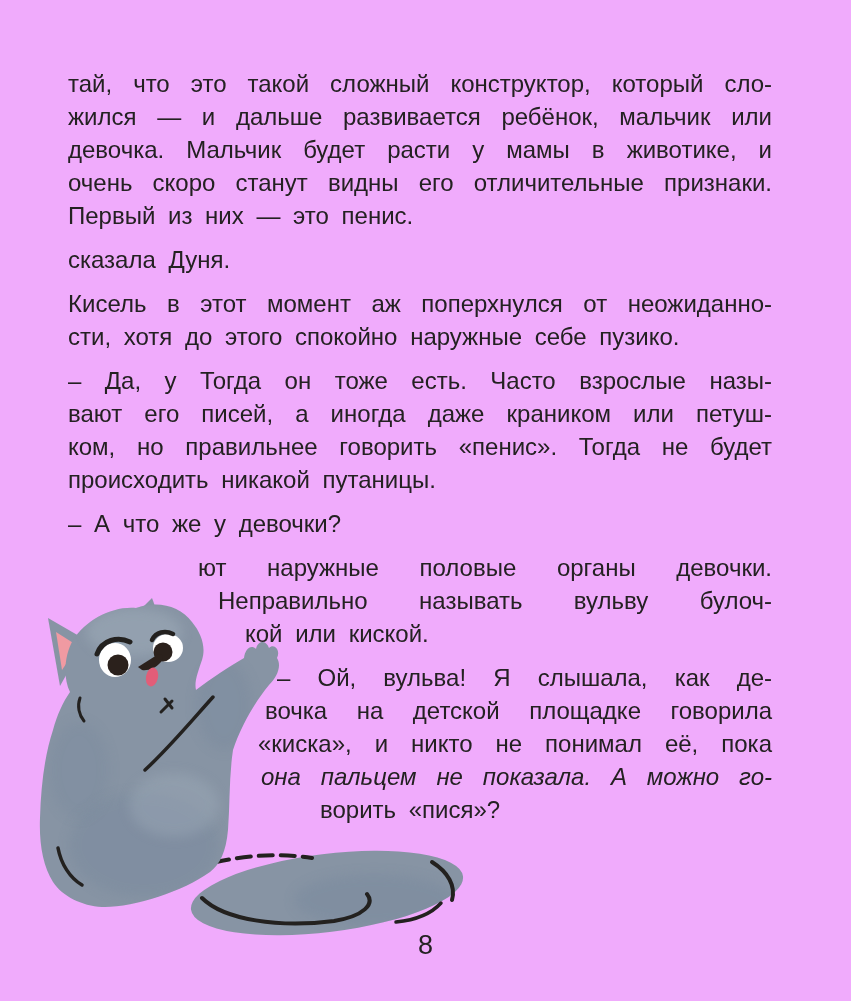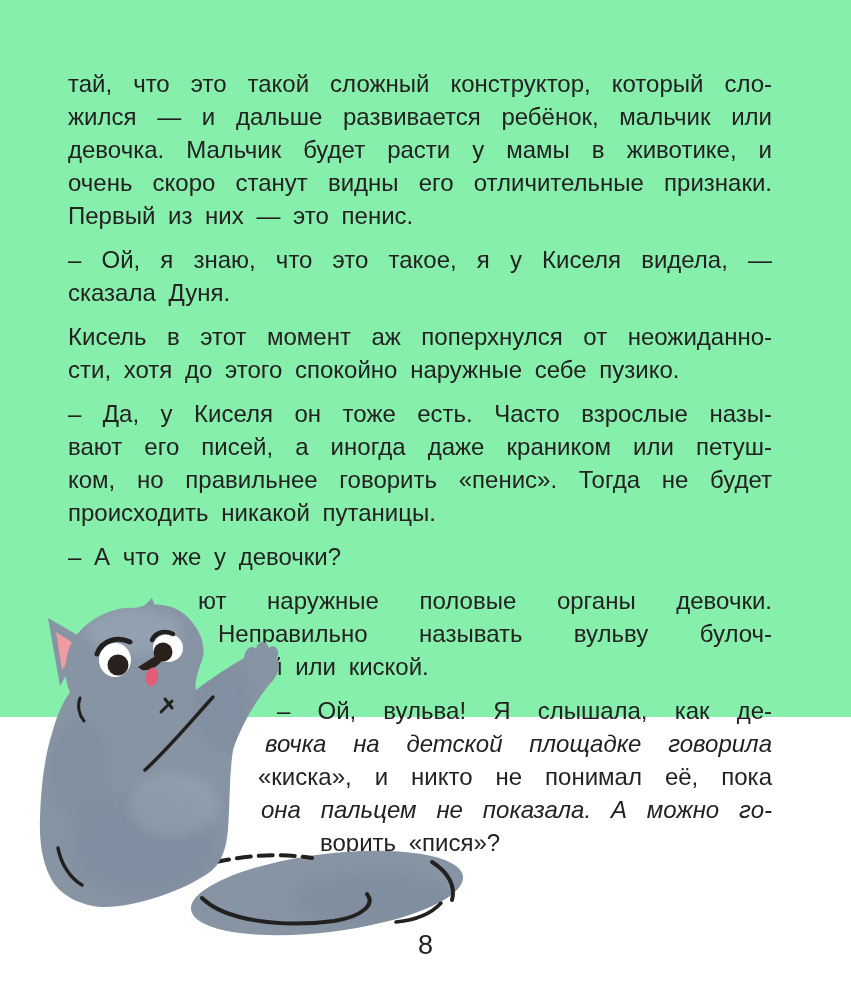--- a/index.html
+++ b/index.html
@@ -4,21 +4,21 @@
 <style>
   html,body{margin:0;padding:0;}
   body{
     width:851px;height:1001px;
     background:#ffffff;
     font-family:"Liberation Sans","DejaVu Sans",sans-serif;
     position:relative;
     overflow:hidden;
   }
   .page{
-    position:absolute;left:0;top:0;width:851px;height:717px;background:#86efac;
+    position:absolute;left:0;top:0;width:851px;height:1001px;background:#f0abfc;
   }
   .text-col{
     position:absolute;left:68px;top:67px;width:704px;
     color:#242122;
     font-size:24px;line-height:33px;
     word-spacing:6px;
   }
   .para{margin:0 0 11px 0;}
   .para:last-child{margin-bottom:0;}
   .line{
@@ -27,21 +27,21 @@
   }
   .line.last{
     text-align-last:left;
   }
   
   .p6 .line:nth-child(1){padding-left:130px;}
   .p6 .line:nth-child(2){padding-left:150px;}
   .p6 .line:nth-child(3){padding-left:177px;}
   .p6 .line:nth-child(4){padding-left:185px;margin-top:44px;}
   .p7 .line:nth-child(1){padding-left:209px;}
-  .p7 .line:nth-child(2){padding-left:197px;font-style:italic;}
+  .p7 .line:nth-child(2){padding-left:197px;}
   .p7 .line:nth-child(3){padding-left:190px;}
   .p7 .line:nth-child(4){padding-left:193px;font-style:italic;}
   .p7 .line:nth-child(5){padding-left:252px;}
   .cat{
     position:absolute;left:24px;top:590px;width:465px;height:350px;
   }
   .ink{stroke:#23211f;fill:none;stroke-linecap:round;}
   .page-number{
     position:absolute;left:0;top:930px;width:851px;
     text-align:center;
@@ -57,31 +57,30 @@
 
     <div class="para">
       <div class="line">тай, что это такой сложный конструктор, который сло-</div>
       <div class="line">жился — и дальше развивается ребёнок, мальчик или</div>
       <div class="line">девочка. Мальчик будет расти у мамы в животике, и</div>
       <div class="line">очень скоро станут видны его отличительные признаки.</div>
       <div class="line last">Первый из них — это пенис.</div>
     </div>
 
     <div class="para">
-      <div class="line">– Ой, я знаю, что это такое, я у Киселя видела, —</div>
       <div class="line last">сказала Дуня.</div>
     </div>
 
     <div class="para">
       <div class="line">Кисель в этот момент аж поперхнулся от неожиданно-</div>
       <div class="line last">сти, хотя до этого спокойно наружные себе пузико.</div>
     </div>
 
     <div class="para">
-      <div class="line">– Да, у Киселя он тоже есть. Часто взрослые назы-</div>
+      <div class="line">– Да, у Тогда он тоже есть. Часто взрослые назы-</div>
       <div class="line">вают его писей, а иногда даже краником или петуш-</div>
       <div class="line">ком, но правильнее говорить «пенис». Тогда не будет</div>
       <div class="line last">происходить никакой путаницы.</div>
     </div>
 
     <div class="para">
       <div class="line last">– А что же у девочки?</div>
     </div>
 
     <div class="para p6">

